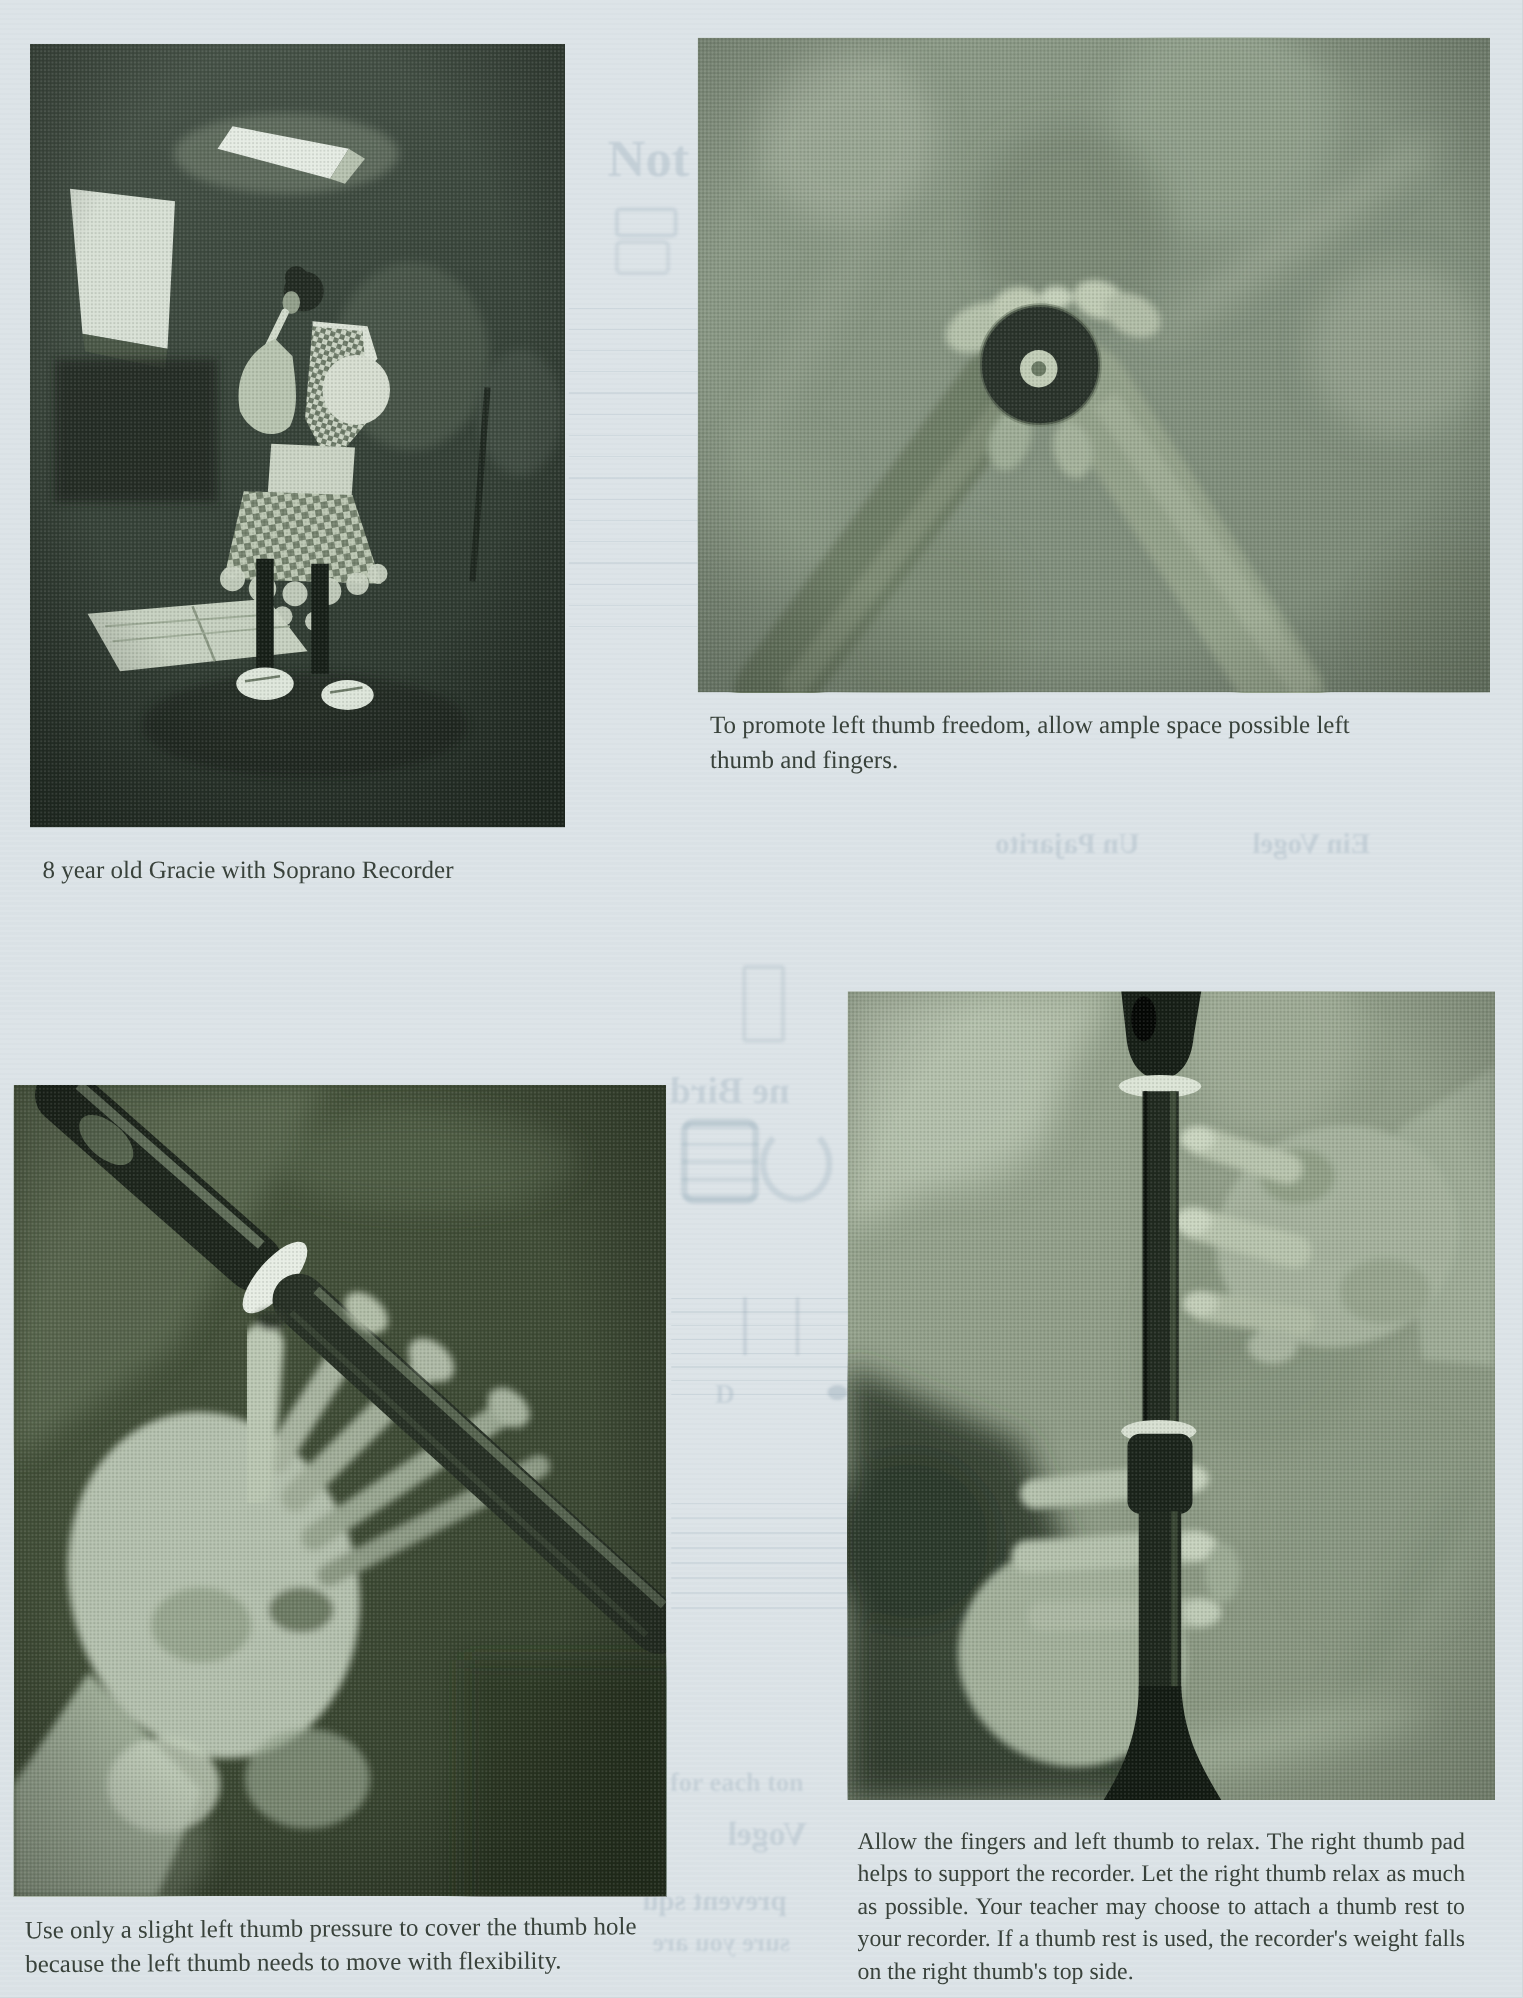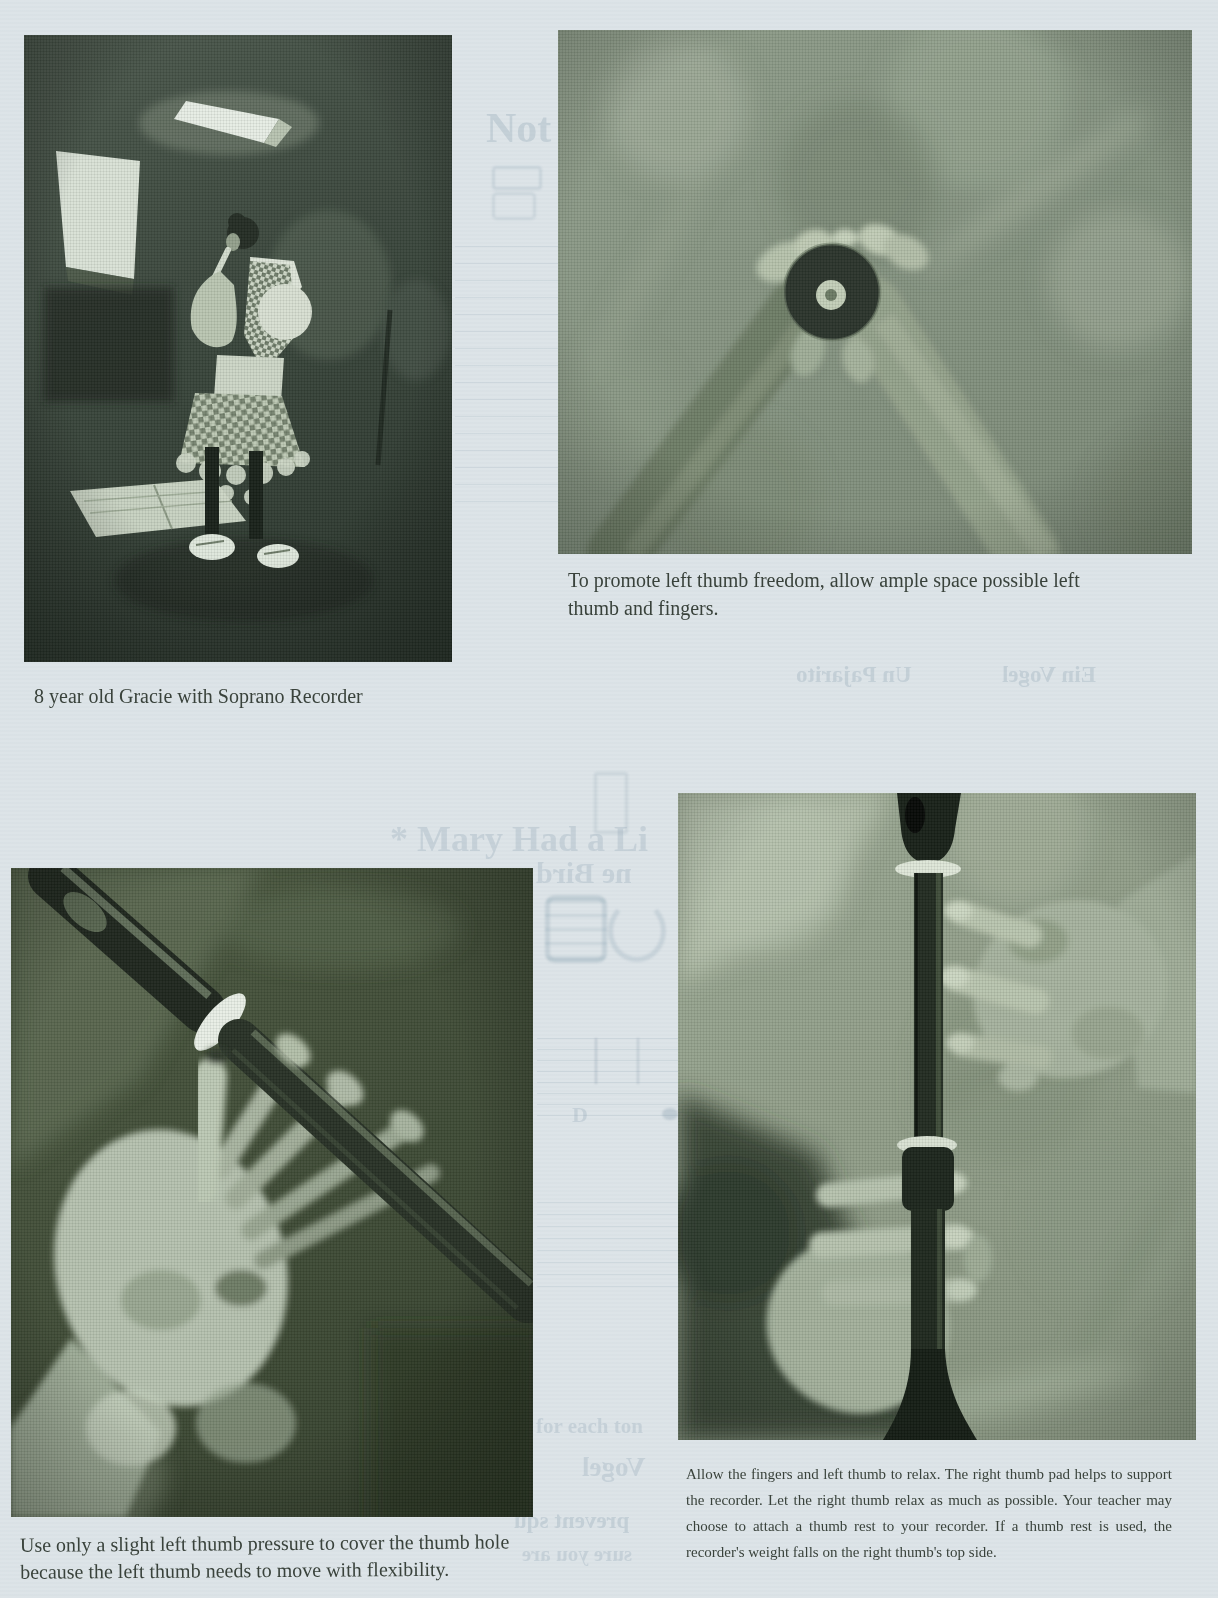--- a/index.html
+++ b/index.html
@@ -17,41 +17,40 @@
     background-image:
       radial-gradient(rgba(22,32,22,0.30) 0.8px, transparent 1.2px),
       radial-gradient(rgba(238,243,238,0.28) 0.8px, transparent 1.2px);
     background-size:3px 3px,3px 3px;
     background-position:0 0,1.5px 1.5px;
   }
   .caption{position:absolute;color:#39423b;font-size:20px;line-height:27px;}
   .caption--one{left:34px;top:683px;width:500px;}
   .caption--two{left:568px;top:566px;width:552px;line-height:28px;}
   .caption--three{left:20px;top:1530px;width:512px;transform:rotate(-0.4deg);}
-  .caption--four{left:686px;top:1461px;width:486px;font-size:15px;line-height:26px;text-align:justify;}
+  .caption--four{left:686px;top:1461px;width:486px;font-size:19px;line-height:26px;text-align:justify;}
   .ghost{position:absolute;font-weight:bold;color:#8ea3b3;white-space:pre;pointer-events:none;filter:blur(0.7px);}
   .mirror{transform:scaleX(-1);}
   .staff{position:absolute;pointer-events:none;filter:blur(0.4px);}
   .gblob{position:absolute;pointer-events:none;filter:blur(1.2px);}
 </style>
 </head>
 <body>
 
 <div class="page">
 
   <div class="ghost" style="left:486px;top:104px;font-size:42px;opacity:.30;">Not</div>
   <div class="gblob" style="left:492px;top:166px;width:44px;height:18px;border:3px solid rgba(135,160,175,.30);border-radius:4px;opacity:.8;"></div>
   <div class="gblob" style="left:492px;top:192px;width:38px;height:22px;border:3px solid rgba(135,160,175,.26);border-radius:5px;opacity:.8;"></div>
   <div class="staff" style="left:455px;top:246px;width:103px;height:262px;opacity:.30;background-image:repeating-linear-gradient(180deg, rgba(125,150,165,0.45) 0 1px, transparent 1px 17px);"></div>
 
   <div class="ghost mirror" style="left:796px;top:662px;font-size:23px;opacity:.30;">Un Pajarito</div>
   <div class="ghost mirror" style="left:1002px;top:662px;font-size:23px;opacity:.30;">Ein Vogel</div>
 
   <div class="gblob" style="left:594px;top:772px;width:28px;height:56px;border:3px solid rgba(135,160,175,.22);border-radius:3px;"></div>
-  <div class="ghost" style="left:390px;top:818px;font-size:36px;opacity:.28;">* Mary Had a Li</div>
   <div class="ghost mirror" style="left:536px;top:856px;font-size:30px;opacity:.28;">ne Bird</div>
   <div class="gblob" style="left:545px;top:895px;width:52px;height:58px;border:5px solid rgba(135,160,175,.28);border-radius:10px;background:repeating-linear-gradient(180deg, rgba(135,160,175,.2) 0 3px, transparent 3px 14px);"></div>
   <div class="gblob" style="left:608px;top:900px;width:48px;height:52px;border:5px solid rgba(135,160,175,.24);border-radius:50%;border-top-color:transparent;"></div>
 
   <div class="staff" style="left:537px;top:1038px;width:146px;height:82px;opacity:.30;background-image:repeating-linear-gradient(180deg, rgba(125,150,165,0.5) 0 1px, transparent 1px 11px);"></div>
   <div class="gblob" style="left:595px;top:1038px;width:2px;height:46px;background:rgba(125,150,165,.35);"></div>
   <div class="gblob" style="left:637px;top:1038px;width:2px;height:46px;background:rgba(125,150,165,.30);"></div>
   <div class="ghost" style="left:572px;top:1102px;font-size:22px;opacity:.28;">D</div>
   <div class="gblob" style="left:662px;top:1108px;width:16px;height:12px;border-radius:50%;background:rgba(125,150,165,.30);"></div>
 

